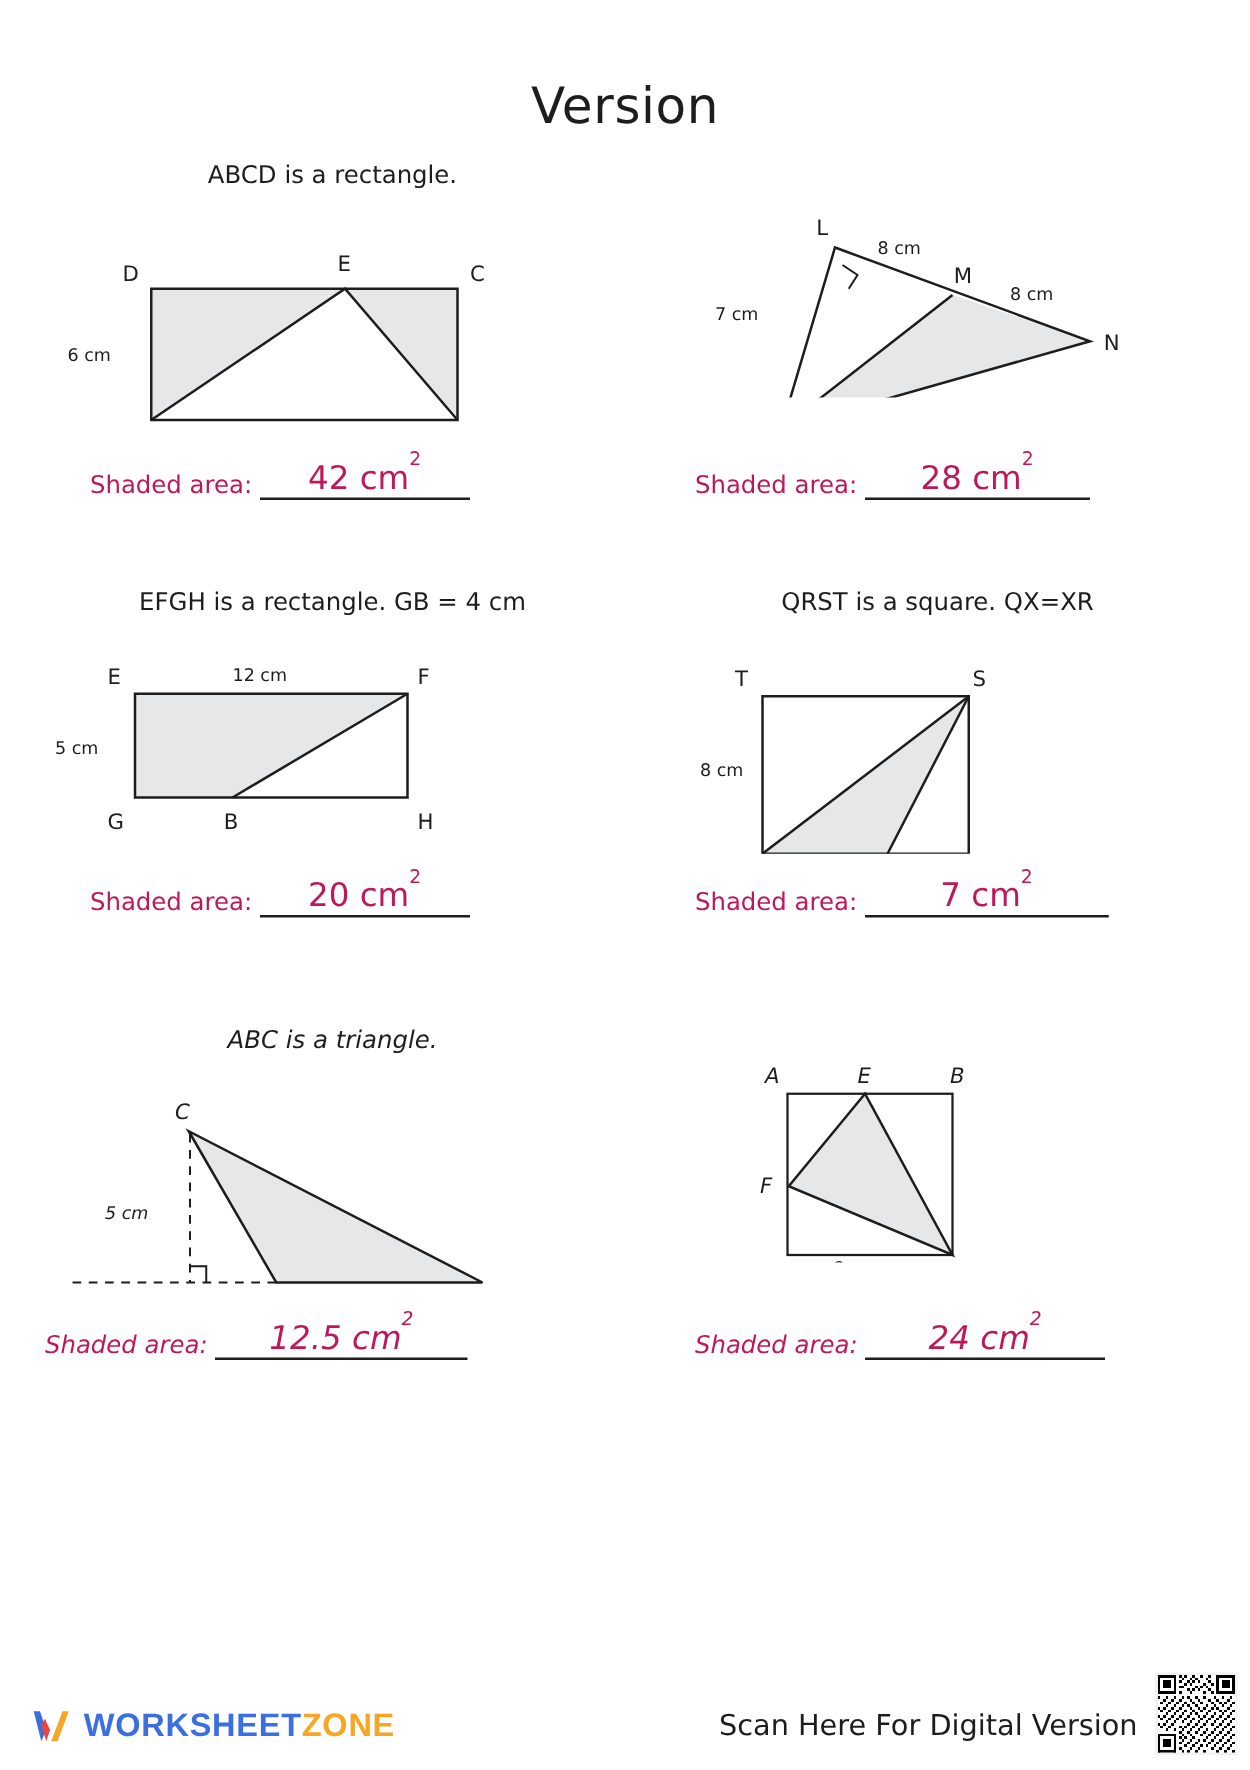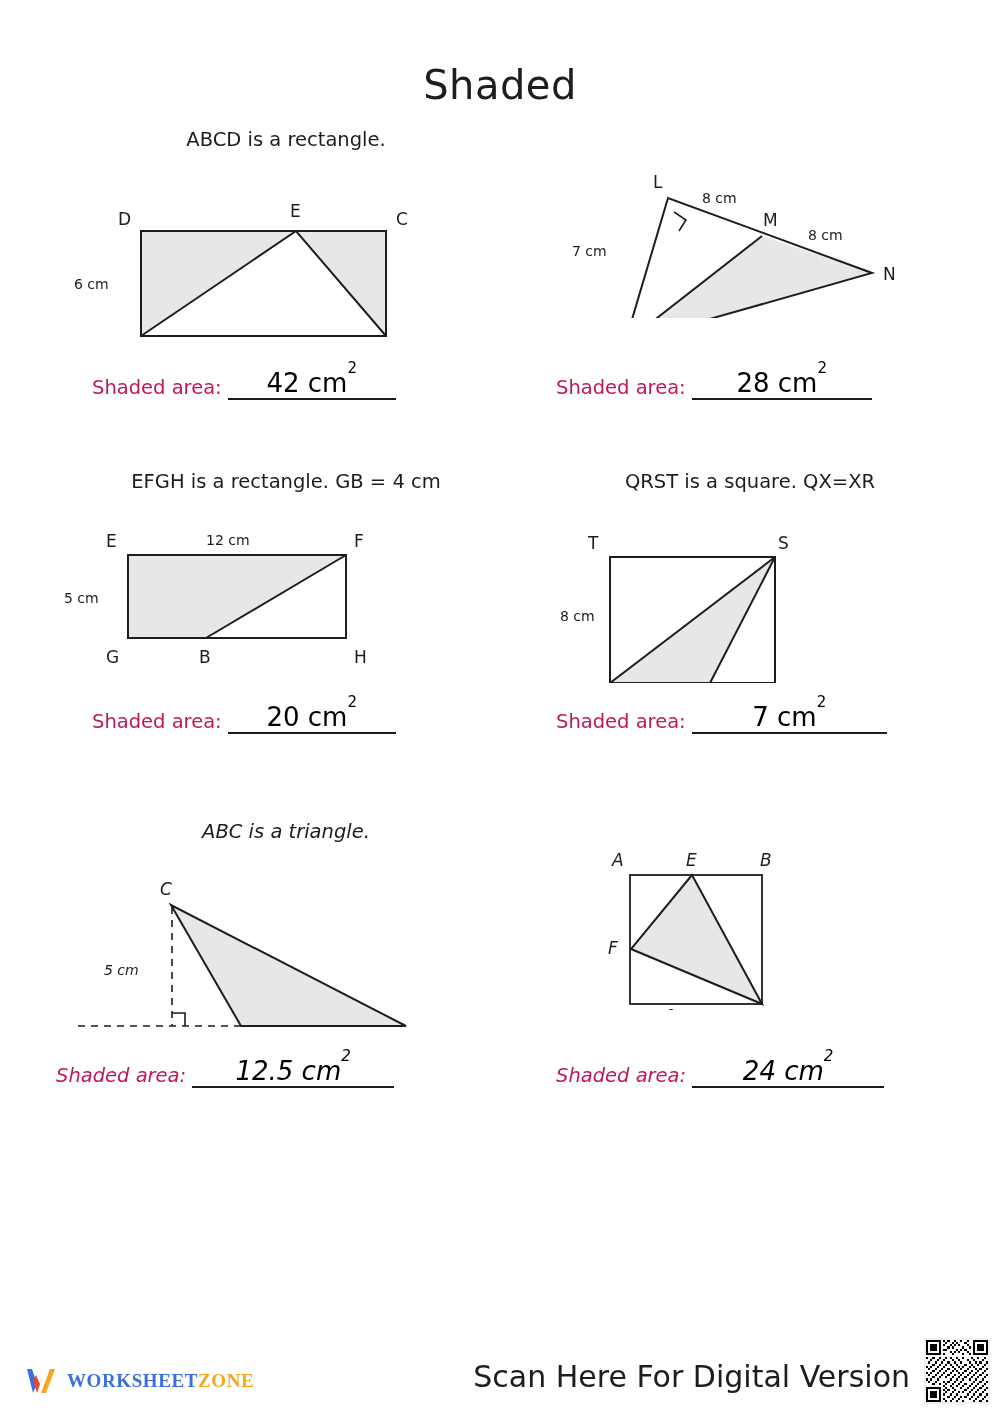--- a/index.html
+++ b/index.html
@@ -28,21 +28,21 @@
     font-weight: 400;
     letter-spacing: 0.5px;
     color: #1d1d1d;
   }
 
   
   .problem {
     position: absolute;
     width: 460px;
   }
-  .col-left  { left: 56px; }
+  .col-left  { left: 36px; }
   .col-right { left: 520px; }
   .row-1 { top: 128px; }
   .row-2 { top: 470px; }
   .row-3 { top: 820px; font-style: italic; }
 
   .prompt {
     font-size: 19.5px;
     color: #1d1d1d;
     text-align: center;
     white-space: nowrap;
@@ -73,21 +73,21 @@
   .answer-blank {
     position: relative;
     border-bottom: 2px solid #1d1d1d;
     height: 30px;
     margin-left: 6px;
     display: flex;
     align-items: flex-end;
     justify-content: center;
   }
   .answer-value {
-    color: #000000;
+    color: #be185d;
     font-size: 26px;
     font-family: "DejaVu Sans", sans-serif;
     line-height: 1;
     position: relative;
     padding-bottom: 2px;
     display: inline-block;
   }
   .answer-value .sup {
     font-size: 15px;
     vertical-align: super;
@@ -108,33 +108,33 @@
   .logo-wrap {
     position: absolute;
     left: 24px;
     bottom: 20px;
     display: flex;
     align-items: center;
     gap: 9px;
   }
   .logo-mark { width: 34px; height: 30px; display: block; }
   .logo-text {
-    font-size: 19px;
+    font-size: 26px;
     font-weight: 700;
     letter-spacing: 0.6px;
-    font-family: Liberation Serif, serif;
+    font-family: Liberation Sans, sans-serif;
   }
   .logo-text .w1 { color: #3b6fe0; }
   .logo-text .w2 { color: #f5a623; }
 
   .scan-text {
     position: absolute;
     right: 90px;
     bottom: 22px;
-    font-size: 30px;
+    font-size: 23px;
     color: #1d1d1d;
     font-family: "DejaVu Sans", sans-serif;
   }
   .qr {
     position: absolute;
     right: 10px;
     bottom: 12px;
     width: 66px;
     height: 66px;
     background: #f2f2f2;
@@ -153,21 +153,21 @@
   }
   .dim {
     font-family: "DejaVu Sans", sans-serif;
     font-size: 14px;
     fill: #1d1d1d;
   }
 </style>
 </head>
 <body>
 
-<div class="page-title">Shaded</div>
+<div class="page-title">Version</div>
 
 <div class="problem col-left row-1">
   <div class="prompt">ABCD is a rectangle.</div>
   <div class="figure">
     <svg width="460" height="190" viewBox="0 0 460 190">
 
       <polygon class="shade" points="85,80 240,80 85,185"></polygon>
       <polygon class="shade" points="240,80 330,80 330,185"></polygon>
 
       <rect class="shape-stroke" x="85" y="80" width="245" height="105" stroke-width="2"></rect>

